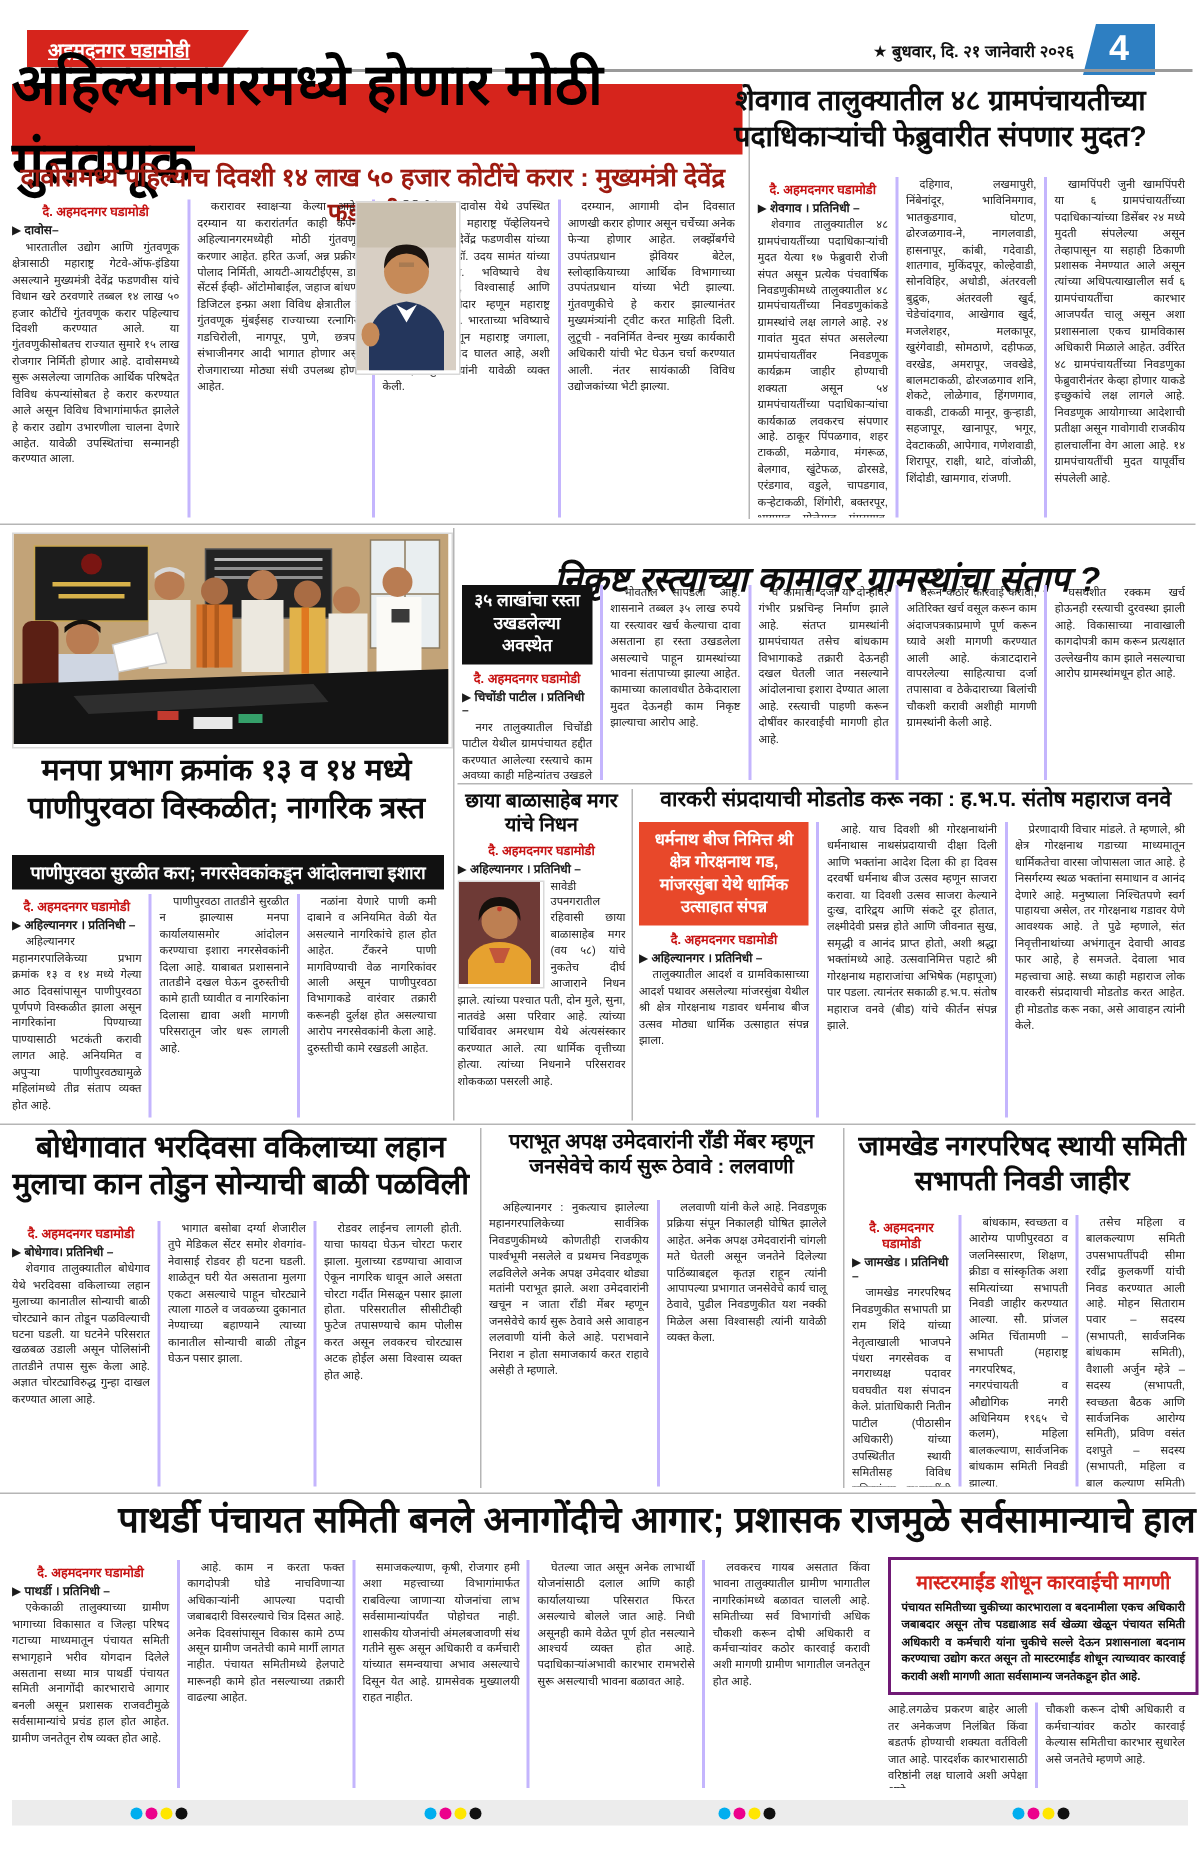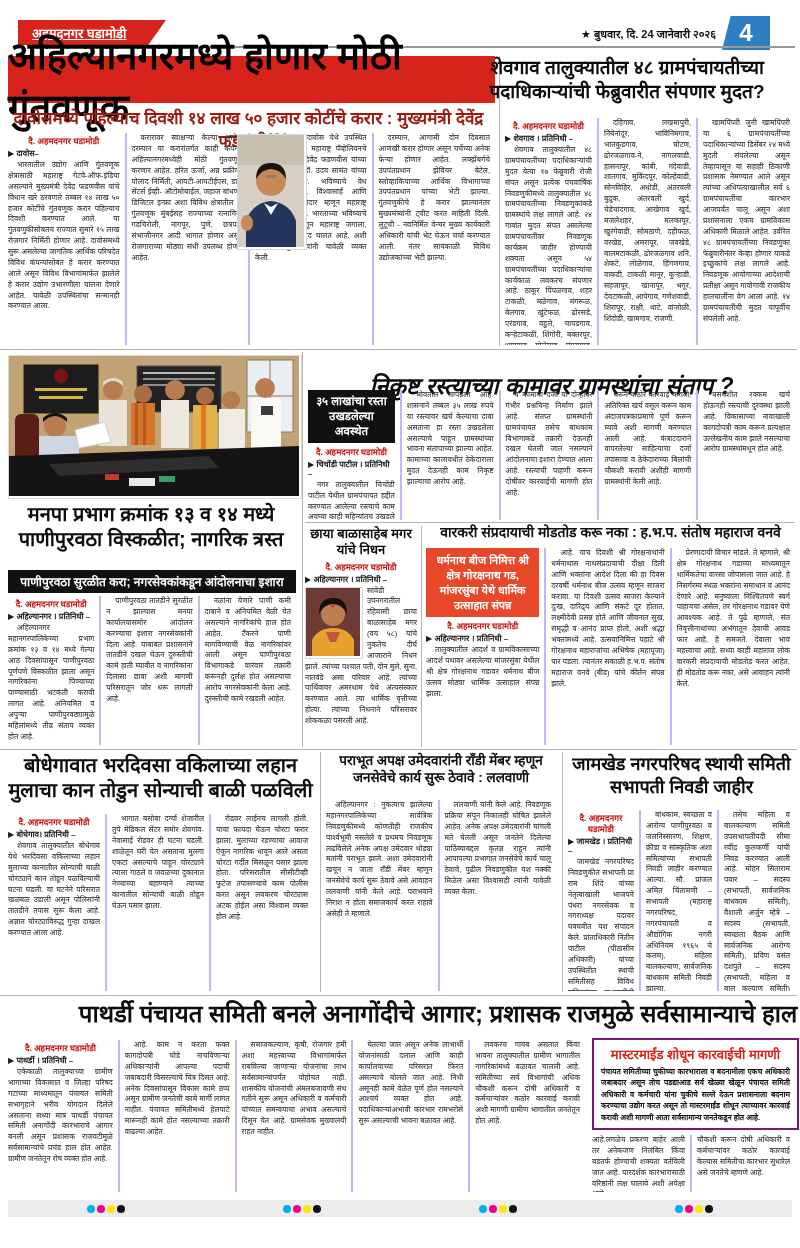--- a/index.html
+++ b/index.html
@@ -50,21 +50,21 @@
   .d-c{background:#00aeef;} .d-m{background:#ec008c;} .d-y{background:#ffe600;} .d-k{background:#101010;}
 </style>
 </head>
 <body>
 
 <div class="page">
 
   <div class="ribbon">
     <span>अहमदनगर घडामोडी</span>
   </div>
-  <div class="datebar">★ बुधवार, दि. 24 जानेवारी २०२६</div>
+  <div class="datebar">★ बुधवार, दि. २१ जानेवारी २०२६</div>
   <div class="pagenum">4</div>
   <div class="hrule" style="left:170px;top:46px;width:625px;"></div>
 
   <div class="mainbox">
     <span>अहिल्यानगरमध्ये होणार मोठी गुंतवणूक</span>
   </div>
   <div class="subhead">दावोसमध्ये पहिल्याच दिवशी १४ लाख ५० हजार कोटींचे करार : मुख्यमंत्री देवेंद्र फडणवीस</div>
   <div class="cols" style="left:8px;top:133px;width:487px;height:212px;">
     <div class="col">
       <div class="brand">दै. अहमदनगर घडामोडी</div>

